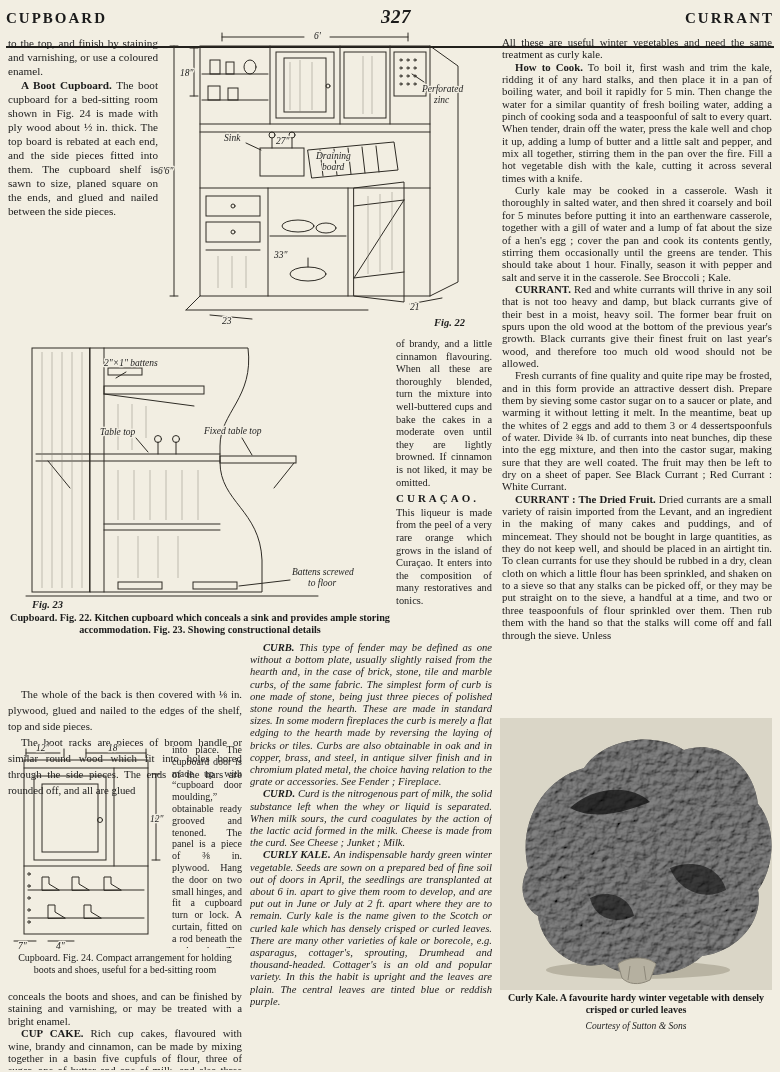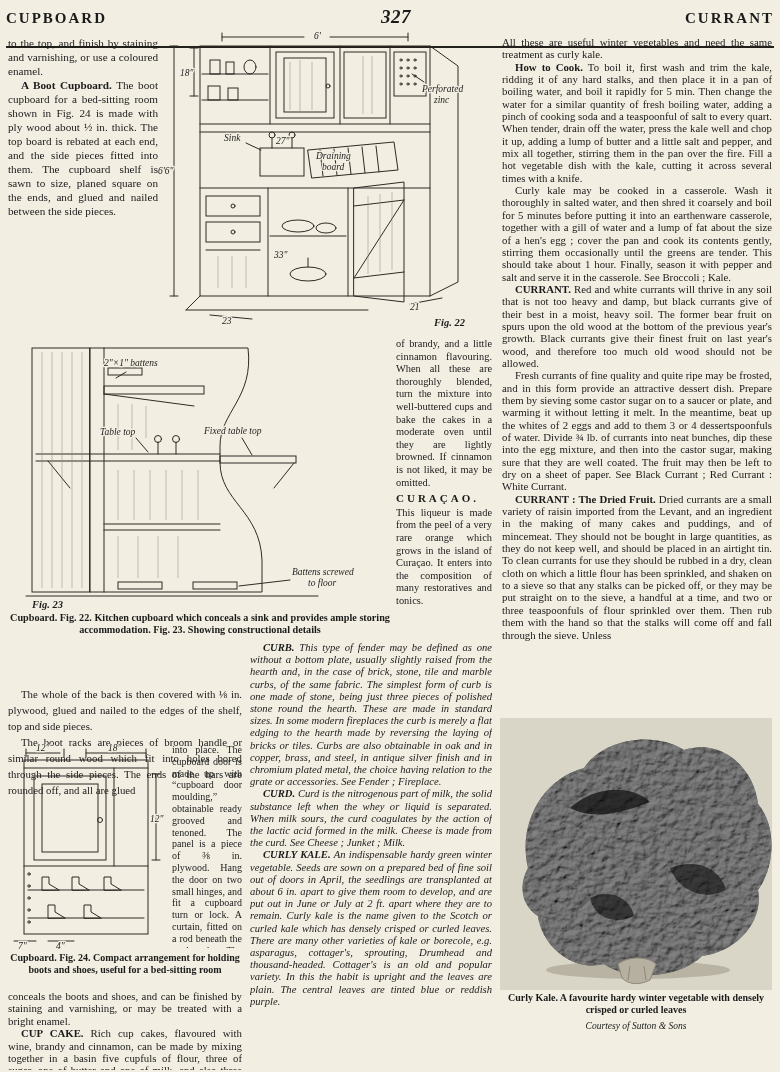--- a/index.html
+++ b/index.html
@@ -29,21 +29,21 @@
                 font-size:10.4px; line-height:12.6px; }
   .center-head { text-align:left; font-weight:bold; letter-spacing:3px; font-size:11px; margin:3px 0 2px 0; }
   #figs-caption { left:8px; top:612px; width:384px; text-align:center; font-weight:bold;
                   font-size:10.2px; line-height:11.8px; }
   #left-mid   { left:8px;  top:642px; width:234px; font-size:10.8px; line-height:16px;margin-top:44px; }
   #mid-lower  { left:250px; top:642px; width:242px; height:430px; overflow:hidden;
                 font-size:10.6px; line-height:12.2px;font-style:italic; }
   #fig24-wrap { left:8px;  top:744px; width:158px; height:206px; }
   #beside24   { left:172px; top:744px; width:70px; height:204px; overflow:hidden;
                 font-size:10px; line-height:11.8px; }
-  #fig24-caption { left:8px; top:952px; width:234px; text-align:center; font-weight:bold;
+  #fig24-caption { left:8px; top:952px; width:234px; text-align:center; font-weight:normal;
                    font-size:10px; line-height:11.5px; }
   #left-bottom { left:8px; top:990px; width:234px; height:80px; overflow:hidden;
                  font-size:10.8px; line-height:12.4px; }
   #photo-wrap { left:500px; top:718px; width:272px; height:272px; }
   #photo-caption { left:500px; top:992px; width:272px; text-align:center; font-weight:bold;
                    font-size:10px; line-height:11.5px; }
   .credit { font-weight:normal; font-style:italic; font-size:9.5px; margin-top:6px; }
   svg { display:block; }
   svg text {
     font-family:"Liberation Serif", serif; font-style:italic; font-size:9.5px;

